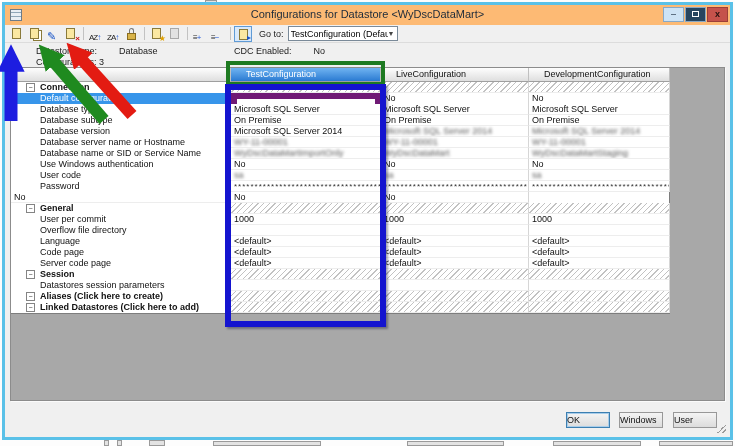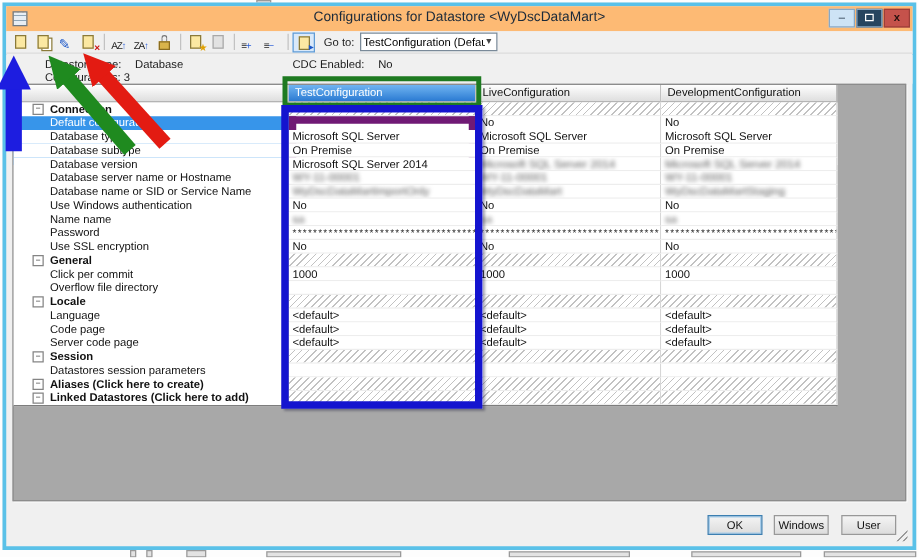--- a/index.html
+++ b/index.html
@@ -36,44 +36,44 @@
   .gotoLbl{font-size:9px;margin:0 4px 0 7px;color:#222}
   .gotoBox{width:110px;height:15px;border:1px solid #7a8a99;background:#fff;font-size:9px;display:flex;align-items:center;padding:0 2px;overflow:hidden;white-space:nowrap}
   .gotoTxt{overflow:hidden;white-space:nowrap}
   .gotoArr{margin-left:auto;font-size:7px;color:#444;flex:0 0 auto}
 
   
   .info{position:absolute;left:0;top:39px;width:100%;height:23px;background:#f0f0f0;font-size:9px;color:#1a1a1a}
   .info .l1a{position:absolute;left:31px;top:2px}
   .info .l1b{position:absolute;left:229px;top:2px}
   .info .l2{position:absolute;left:31px;top:13px}
-  .info b{font-weight:normal;margin-left:11px}
+  .info b{font-weight:normal;margin-left:22px}
 
   
   .panel{position:absolute;left:5px;top:62px;width:715px;height:334px;background:#a8a8a8;border:1px solid #8c8c8c;box-shadow:1px 1px 0 #fbfbfb}
   .grid{position:absolute;left:0;top:0;width:659px;background:#fff;border-right:1px solid #7d7d7d;border-bottom:1px solid #7d7d7d}
   .ghead,.grow{display:grid;grid-template-columns:220px 150px 148px 141px}
   .ghead{height:14px}
-  .hcell{background:linear-gradient(#fefefe,#dedede);border-right:1px solid #c0c0c0;border-bottom:1px solid #9f9f9f;font-size:9px;line-height:13px;padding-left:5px;overflow:hidden;white-space:nowrap;color:#111}
+  .hcell{background:linear-gradient(#fefefe,#dedede);border-right:1px solid #c0c0c0;border-bottom:1px solid #9f9f9f;font-size:9px;line-height:13px;padding-left:15px;overflow:hidden;white-space:nowrap;color:#111}
   .hcell.selcol{background:linear-gradient(#70b4f1,#2a7ad2);color:#fff}
   .grow{height:11px}
   .lc{font-size:9px;line-height:11px;padding-left:29px;position:relative;border-right:1px solid #b5b5b5;white-space:nowrap;overflow:hidden;background:#fff;color:#111}
   .lc.sec{font-weight:bold}
   .lc.sel{background:#3795ea;color:#fff}
   .exp{position:absolute;left:15px;top:1px;width:9px;height:9px;border:1px solid #848484;background:#fff;font-size:7px;line-height:7px;text-align:center;color:#333;font-weight:normal}
   .vc{font-size:9px;line-height:11px;padding-left:3px;border-right:1px solid #d6d6d6;border-bottom:1px solid #ededed;white-space:nowrap;overflow:hidden;background:#fff;color:#111}
   .vc.hatch{background-image:repeating-linear-gradient(135deg,#ffffff 0 3px,#c2c2c2 3px 4px)}
   .vc.pw{font-size:8px;letter-spacing:1px;color:#333}
   .blurt{filter:blur(1.7px);color:#5a5a5a}
   .vc.combo{display:flex;padding:16px;border:6px solid #701a75;border-bottom:1px solid #6f7f8f}
   .comboSel{flex:1;background:#2e80dd;color:#fff;padding-left:2px;overflow:hidden}
   .comboBtn{width:12px;background:#f0f0f0;border-left:1px solid #aaa;font-size:7px;text-align:center;line-height:10px;color:#333;flex:0 0 auto}
 
   
-  .btn{position:absolute;top:407px;width:44px;height:16px;font-size:9px;background:linear-gradient(#f4f4f4,#dcdcdc);border:1px solid #989898;text-align:center;line-height:14px;color:#111}
+  .btn{position:absolute;top:407px;width:44px;height:16px;font-size:9px;background:linear-gradient(#f4f4f4,#dcdcdc);border:1px solid #989898;text-align:left;line-height:14px;color:#111}
   .btn.ok{border-color:#3c7fb1;box-shadow:0 0 0 1px #a8cdea inset}
   .grip{position:absolute;right:4px;bottom:4px;width:9px;height:9px;background:
      linear-gradient(135deg,transparent 0 50%,#9a9a9a 50% 60%,transparent 60% 75%,#9a9a9a 75% 85%,transparent 85%)}
 
   
   .rectGreen{position:absolute;left:226px;top:61px;width:159px;height:25px;border:4px solid #1e7a21;z-index:40}
   .rectBlue{position:absolute;left:225px;top:84px;width:161px;height:243px;border:6px solid #1414cf;z-index:40;box-shadow:2px 2px 2px rgba(0,0,40,.35)}
   svg.arrows{position:absolute;left:0;top:0;z-index:45;pointer-events:none}
 </style>
 </head>
@@ -207,60 +207,53 @@
               <div class="vc"><span class="blurt">WyDscDataMart</span></div>
               <div class="vc"><span class="blurt">WyDscDataMartStaging</span></div>
             </div>
             <div class="grow">
               <div class="lc">Use Windows authentication</div>
               <div class="vc">No</div>
               <div class="vc">No</div>
               <div class="vc">No</div>
             </div>
             <div class="grow">
-              <div class="lc">Name name</div>
+              <div class="lc">User code</div>
               <div class="vc"><span class="blurt">sa</span></div>
               <div class="vc"><span class="blurt">sa</span></div>
               <div class="vc"><span class="blurt">sa</span></div>
             </div>
             <div class="grow">
               <div class="lc">Password</div>
               <div class="vc pw">****************************************</div>
               <div class="vc pw">****************************************</div>
               <div class="vc pw">****************************************</div>
             </div>
             <div class="grow">
-              <div class="lc">Use SSL encryption</div>
               <div class="vc">No</div>
               <div class="vc">No</div>
               <div class="vc">No</div>
             </div>
             <div class="grow">
               <div class="lc sec"><span class="exp">−</span>General</div>
               <div class="vc hatch"></div>
               <div class="vc hatch"></div>
               <div class="vc hatch"></div>
             </div>
             <div class="grow">
-              <div class="lc">Click per commit</div>
+              <div class="lc">User per commit</div>
               <div class="vc">1000</div>
               <div class="vc">1000</div>
               <div class="vc">1000</div>
             </div>
             <div class="grow">
               <div class="lc">Overflow file directory</div>
               <div class="vc"></div>
               <div class="vc"></div>
               <div class="vc"></div>
-            </div>
-            <div class="grow">
-              <div class="lc sec"><span class="exp">−</span>Locale</div>
-              <div class="vc hatch"></div>
-              <div class="vc hatch"></div>
-              <div class="vc hatch"></div>
             </div>
             <div class="grow">
               <div class="lc">Language</div>
               <div class="vc">&lt;default&gt;</div>
               <div class="vc">&lt;default&gt;</div>
               <div class="vc">&lt;default&gt;</div>
             </div>
             <div class="grow">
               <div class="lc">Code page</div>
               <div class="vc">&lt;default&gt;</div>

